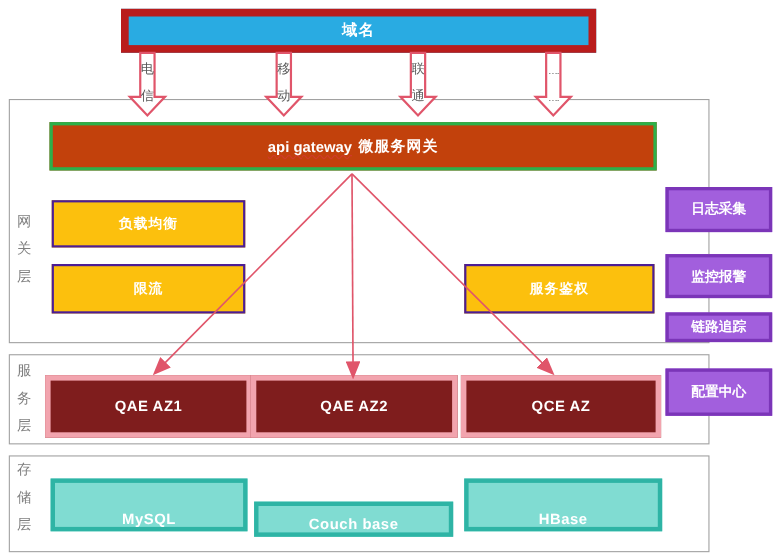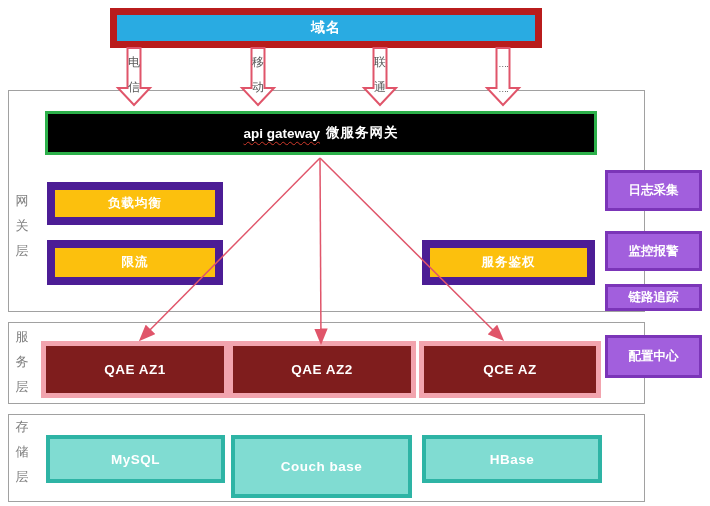--- a/index.html
+++ b/index.html
@@ -18,39 +18,39 @@
     color:#808080;font-size:13px;line-height:13px;z-index:2;text-align:center;
   }
   .ll-gateway{top:194px;}
   .ll-service{top:330px;}
   .ll-storage{top:420px;}
   .box{
     position:absolute;box-sizing:border-box;display:flex;align-items:center;justify-content:center;
     color:#ffffff;font-weight:bold;text-align:center;z-index:3;letter-spacing:1px;
   }
   .domain{left:110px;top:8px;width:432px;height:40px;background:#29abe2;border:7px solid #b91c1c;font-size:14px;}
-  .gateway-main{left:45px;top:111px;width:552px;height:44px;background:#000000;border:3px solid #2cb04a;font-size:13.5px;}
+  .gateway-main{left:45px;top:111px;width:552px;height:44px;background:#c2410c;border:3px solid #2cb04a;font-size:13.5px;}
   .gateway-main .en{text-decoration:underline wavy #d03a2b;text-decoration-thickness:1px;text-underline-offset:3px;margin-right:6px;letter-spacing:0;}
-  .orange{background:#fcc00d;border:8px solid #4c1d95;font-size:12.5px;}
+  .orange{background:#fcc00d;border:2px solid #4c1d95;font-size:12.5px;}
   .o-lb{left:47px;top:182px;width:176px;height:43px;}
   .o-rl{left:47px;top:240px;width:176px;height:45px;}
   .o-reg{left:422px;top:182px;width:173px;height:43px;}
   .o-auth{left:422px;top:240px;width:173px;height:45px;}
   .purple{left:605px;width:97px;background:#a25fdd;border:3px solid #7b35b8;font-size:12.5px;letter-spacing:0;}
   .p-log{top:170px;height:41px;}
   .p-mon{top:231px;height:40px;}
   .p-trace{top:284px;height:27px;}
   .p-conf{top:335px;height:43px;}
   .red{background:#7f1d1d;border:5px solid #f2a4ae;font-size:13.5px;letter-spacing:0.5px;}
   .r-az1{left:41px;top:341px;width:188px;height:57px;}
   .r-az2{left:228px;top:341px;width:188px;height:57px;}
   .r-az3{left:419px;top:341px;width:182px;height:57px;}
-  .teal{background:#80dcd2;border:4px solid #2eb4a5;font-size:13.5px;letter-spacing:0.5px;}
+  .teal{background:#80dcd2;border:4px solid #2eb4a5;font-size:13.5px;letter-spacing:0.5px;align-items:flex-end;}
   .t-mysql{left:46px;top:435px;width:179px;height:48px;}
-  .t-couch{left:231px;top:435px;width:181px;height:63px;}
+  .t-couch{left:231px;top:456px;width:181px;height:32px;}
   .t-hbase{left:422px;top:435px;width:180px;height:48px;}
   .arrow-layer{position:absolute;left:0;top:0;width:710px;height:506px;pointer-events:none;}
   .block-arrows{z-index:4;}
   .fan-lines{z-index:5;}
   .isp-label{
     position:absolute;z-index:6;color:#595959;font-size:12px;line-height:12px;
     transform:translateX(-50%);white-space:nowrap;
   }
   .isp-dots{font-size:9px;line-height:9px;letter-spacing:-1px;}
 </style>

